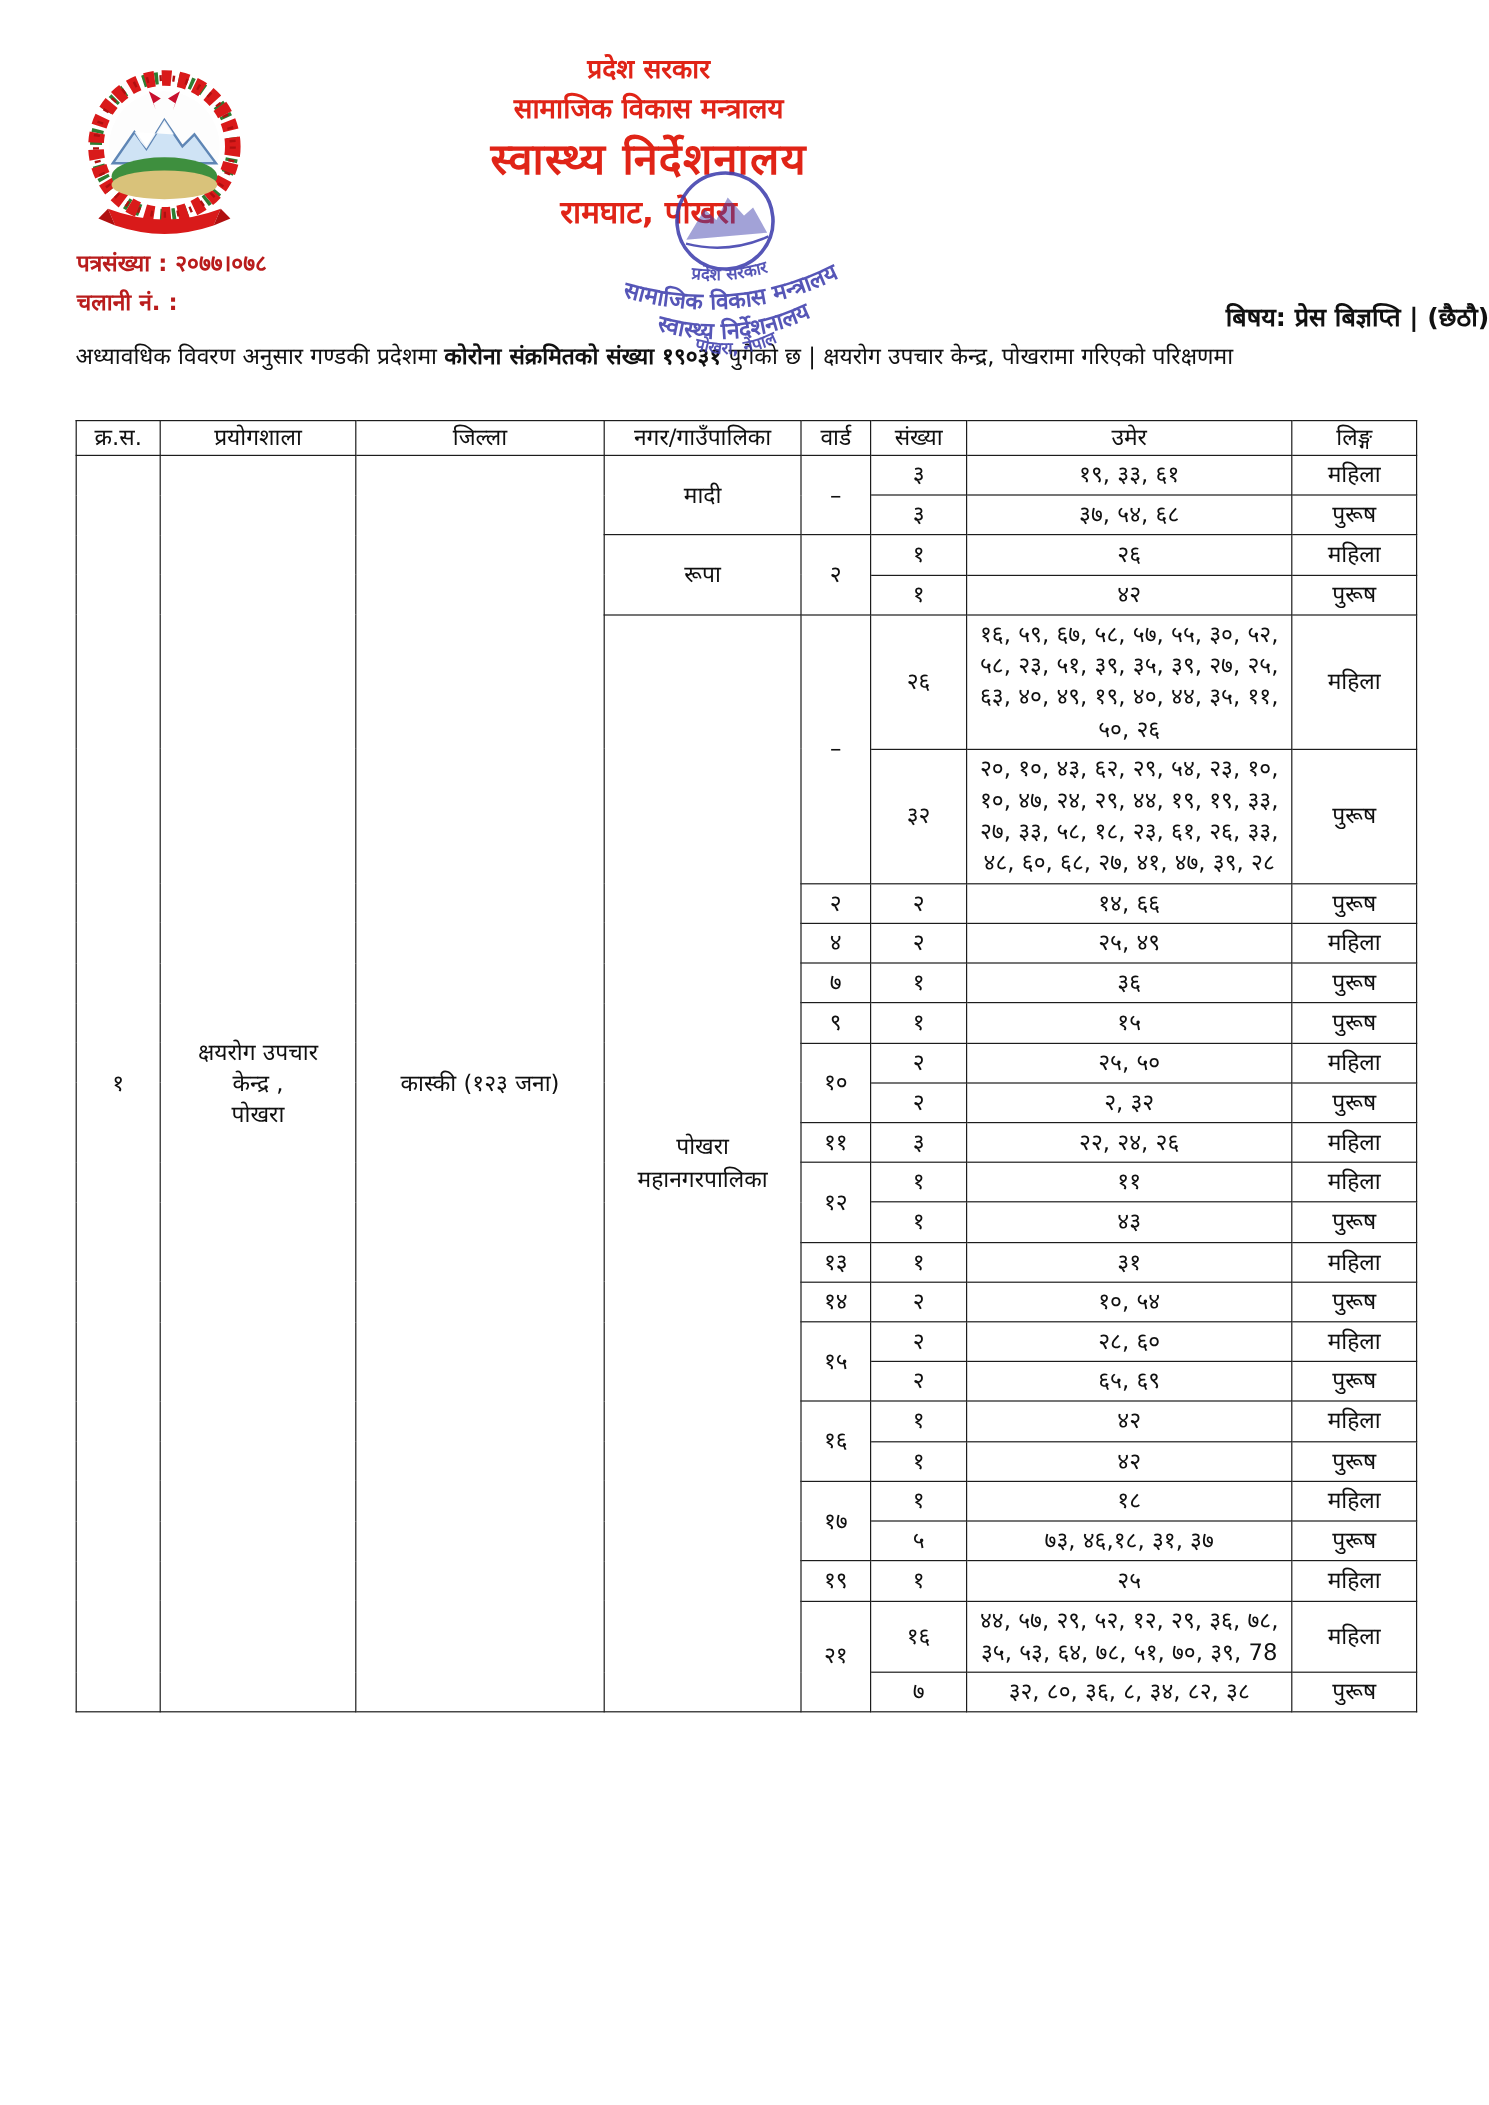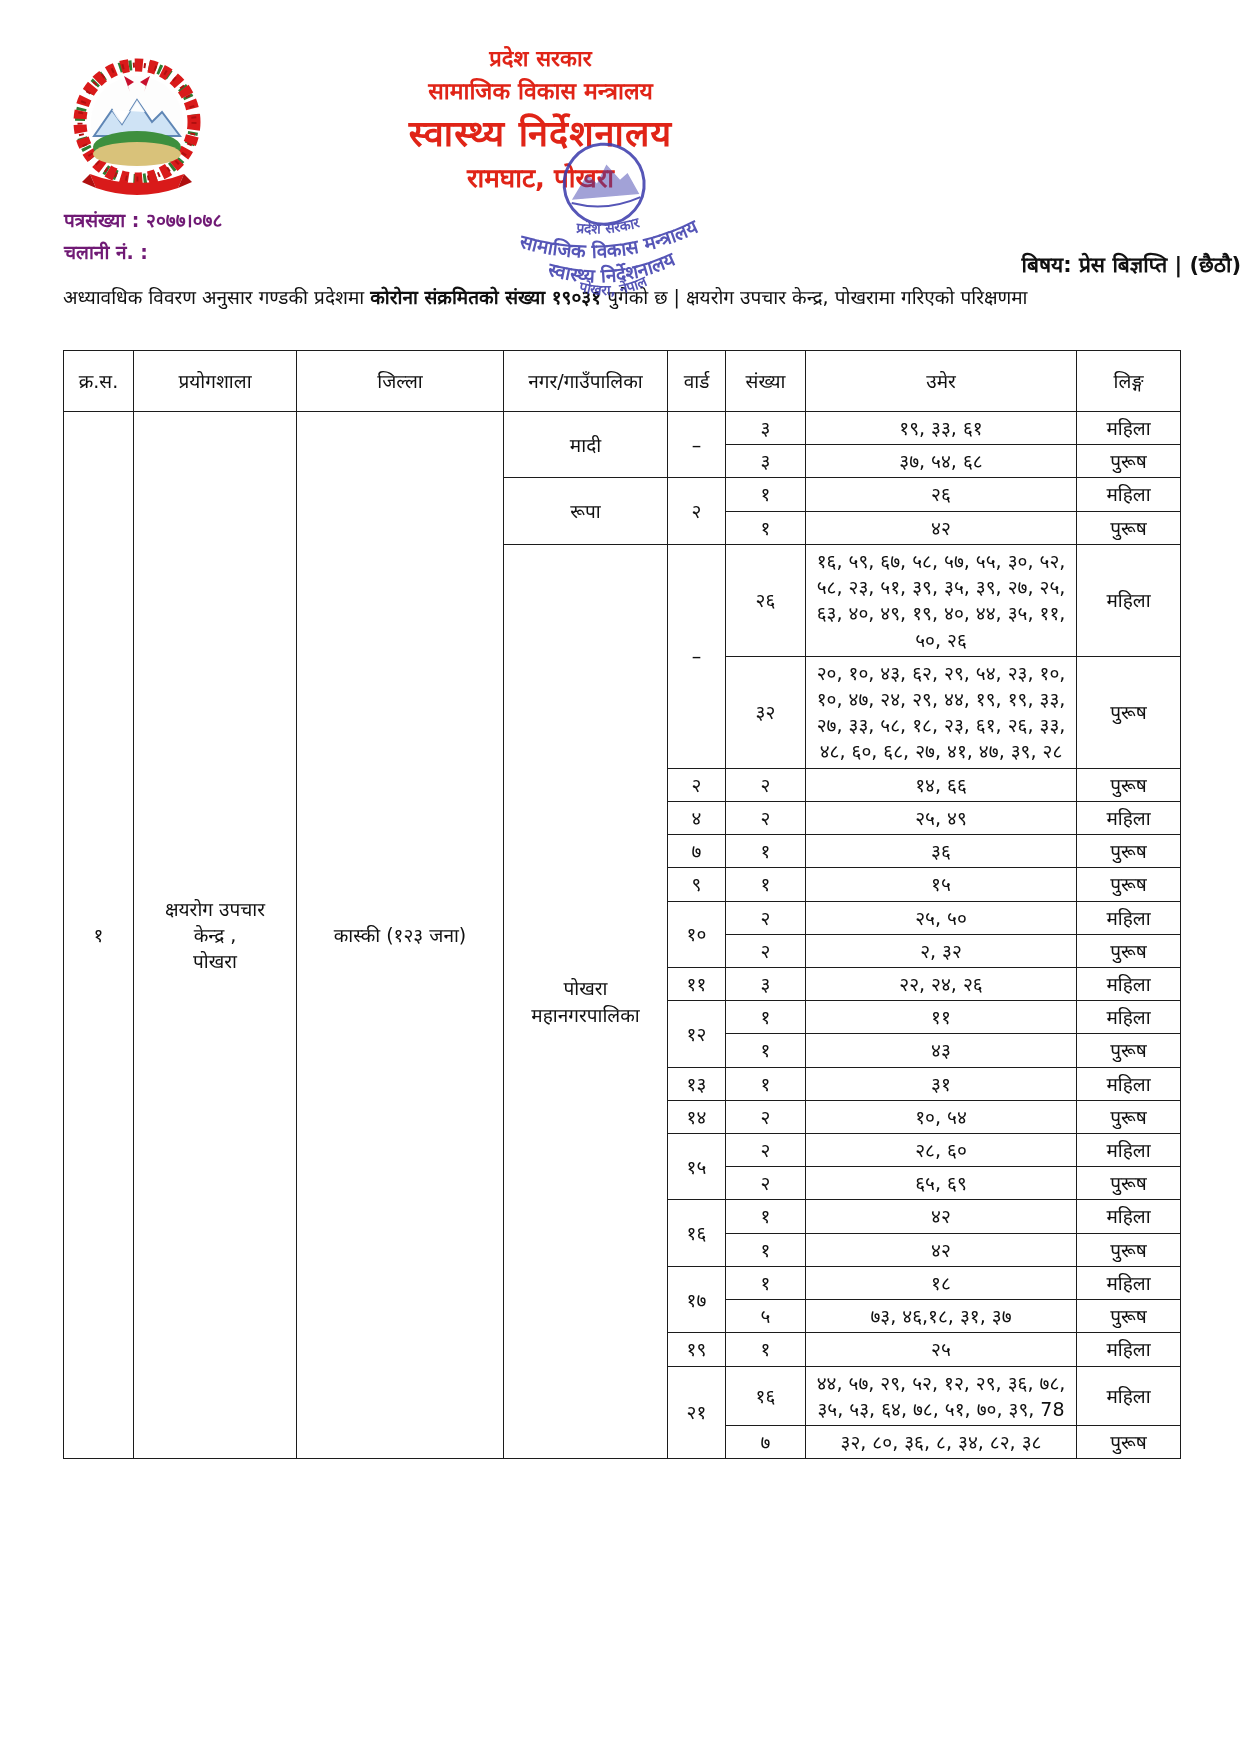--- a/index.html
+++ b/index.html
@@ -13,39 +13,39 @@
   }
   
   .emblem{position:absolute;left:62px;top:52px;width:150px;height:155px;}
   .head-center{position:absolute;left:0;right:160px;top:46px;text-align:center;color:#e02417;font-weight:bold;line-height:1.15;}
   .hc1{font-size:22px;margin-bottom:7px;}
   .hc2{font-size:23px;margin-bottom:8px;}
   .hc3{font-size:36px;margin-bottom:10px;letter-spacing:1px;}
   .hc4{font-size:22px;margin-bottom:7px;}
   .hc5{font-size:26px;}
   .contact{position:absolute;left:918px;top:48px;color:#e02417;font-weight:bold;font-size:17px;line-height:1.55;white-space:nowrap;}
-  .refblock{position:absolute;left:64px;top:204px;color:#701a75;font-weight:bold;font-size:19px;line-height:1.7;}
+  .refblock{position:absolute;left:64px;top:204px;color:#b91c1c;font-weight:bold;font-size:19px;line-height:1.7;}
   .subject{position:absolute;left:0;right:0;top:250px;text-align:right;font-weight:bold;font-size:21px;color:#111;}
   .stamp{position:absolute;left:438px;top:138px;width:340px;height:180px;transform:rotate(-5deg);opacity:.88;pointer-events:none;z-index:5;}
   
   .bodytext{position:absolute;left:63px;top:283px;width:1118px;font-size:19px;line-height:1.55;color:#101010;}
   .bodytext b{font-weight:bold;margin-top:37px;}
   
   table.data{
     position:absolute;left:63px;top:350px;
     border-collapse:collapse;table-layout:fixed;width:1117px;
     font-size:19px;color:#101010;
   }
   table.data th,table.data td{
     border:1.6px solid #1c1c1c;
     text-align:center;vertical-align:middle;
     padding:3px 6px;line-height:1.38;
     word-wrap:break-word;
   }
-  table.data th{font-weight:normal;font-size:19px;padding:16px 4px;height:28px;}
+  table.data th{font-weight:normal;font-size:19px;padding:0 4px;height:28px;}
   .preline{white-space:pre-line;}
   .agecell{padding:4px 10px;}
 </style>
 </head>
 <body>
 
 <div class="page">
 
   <svg class="emblem" viewBox="0 0 150 155">
     <circle cx="75" cy="70" r="58" fill="#ffffff"></circle>

